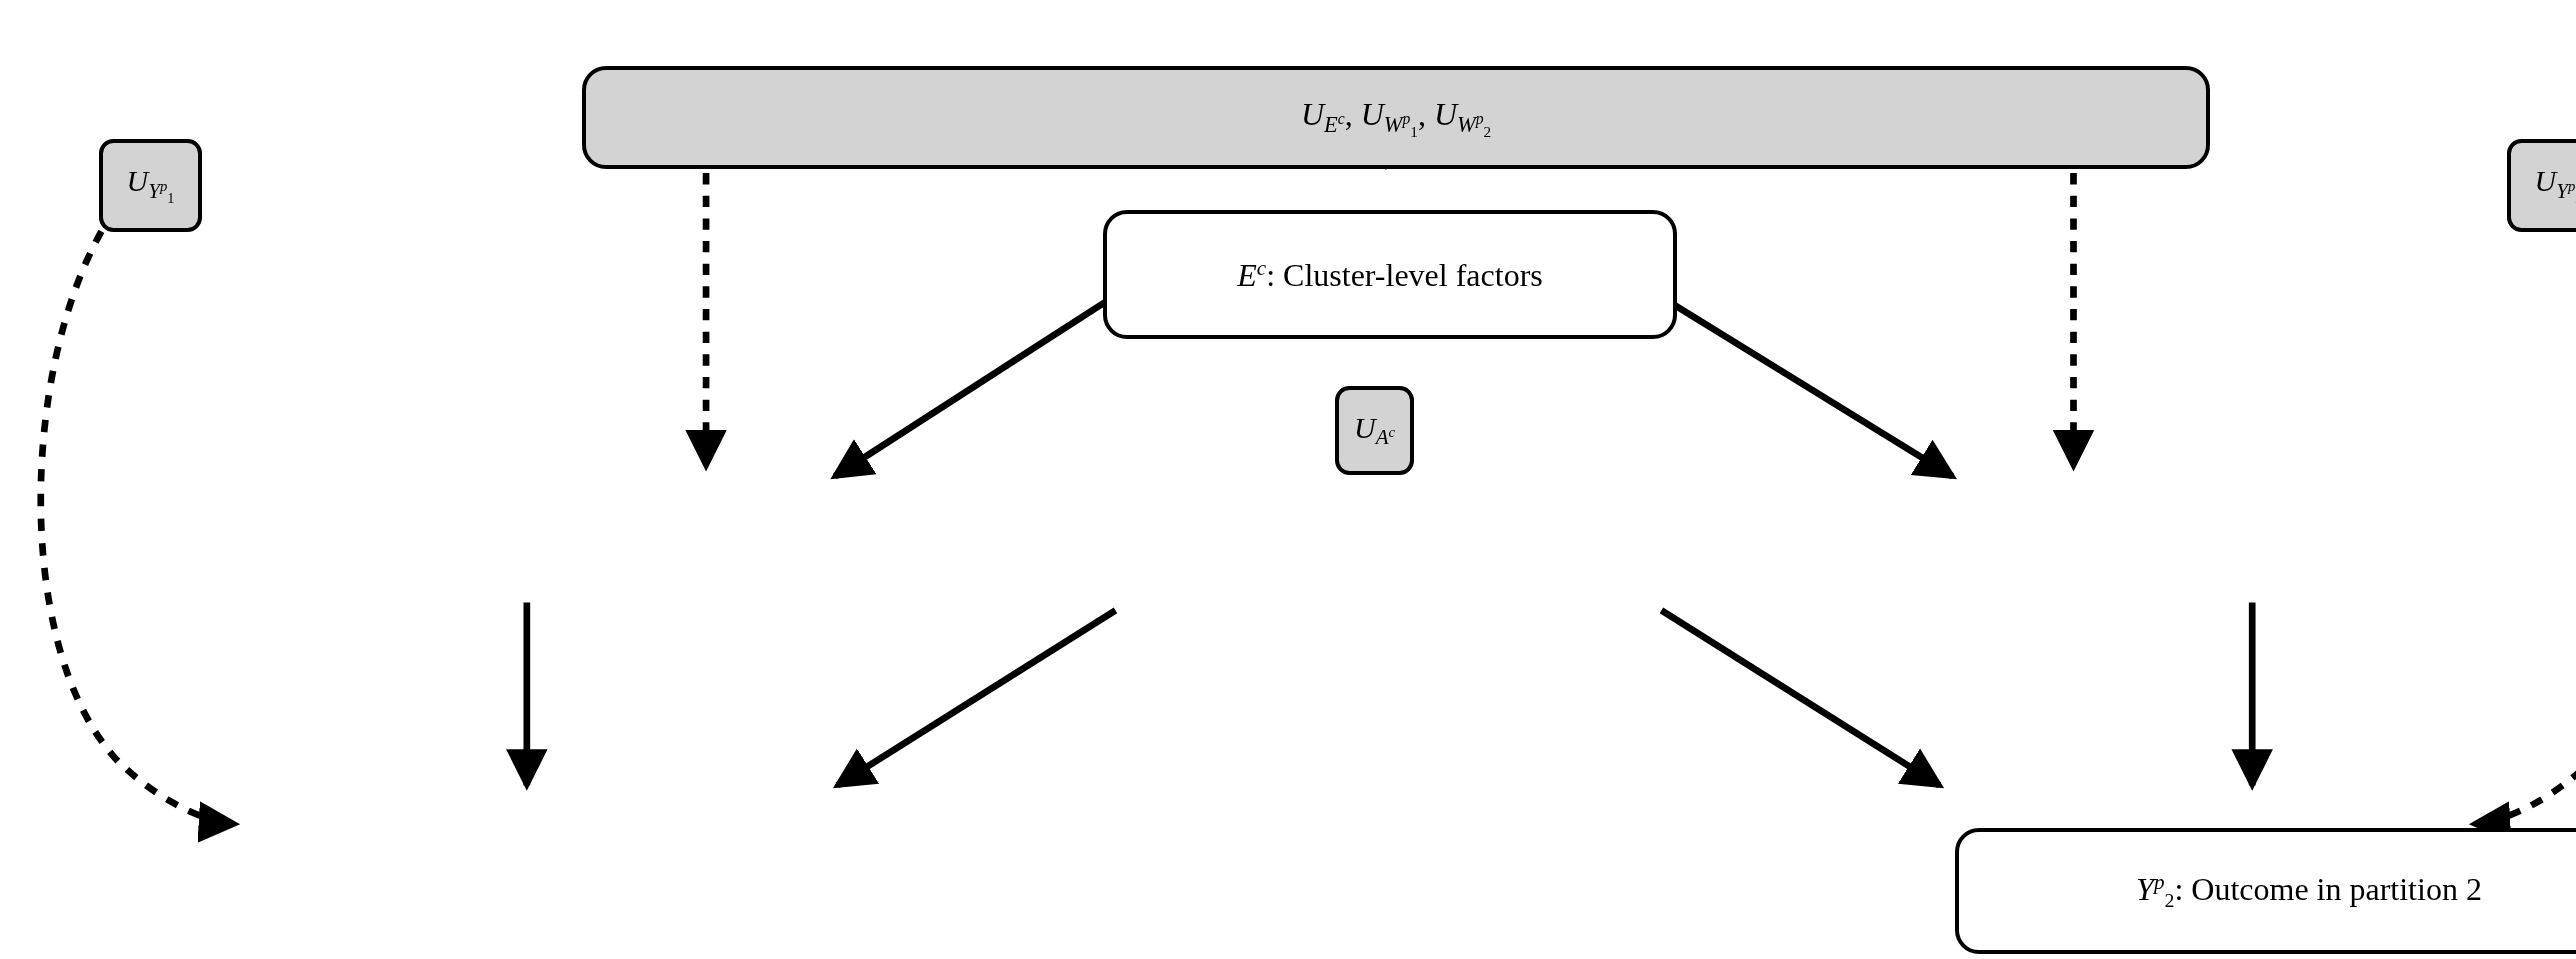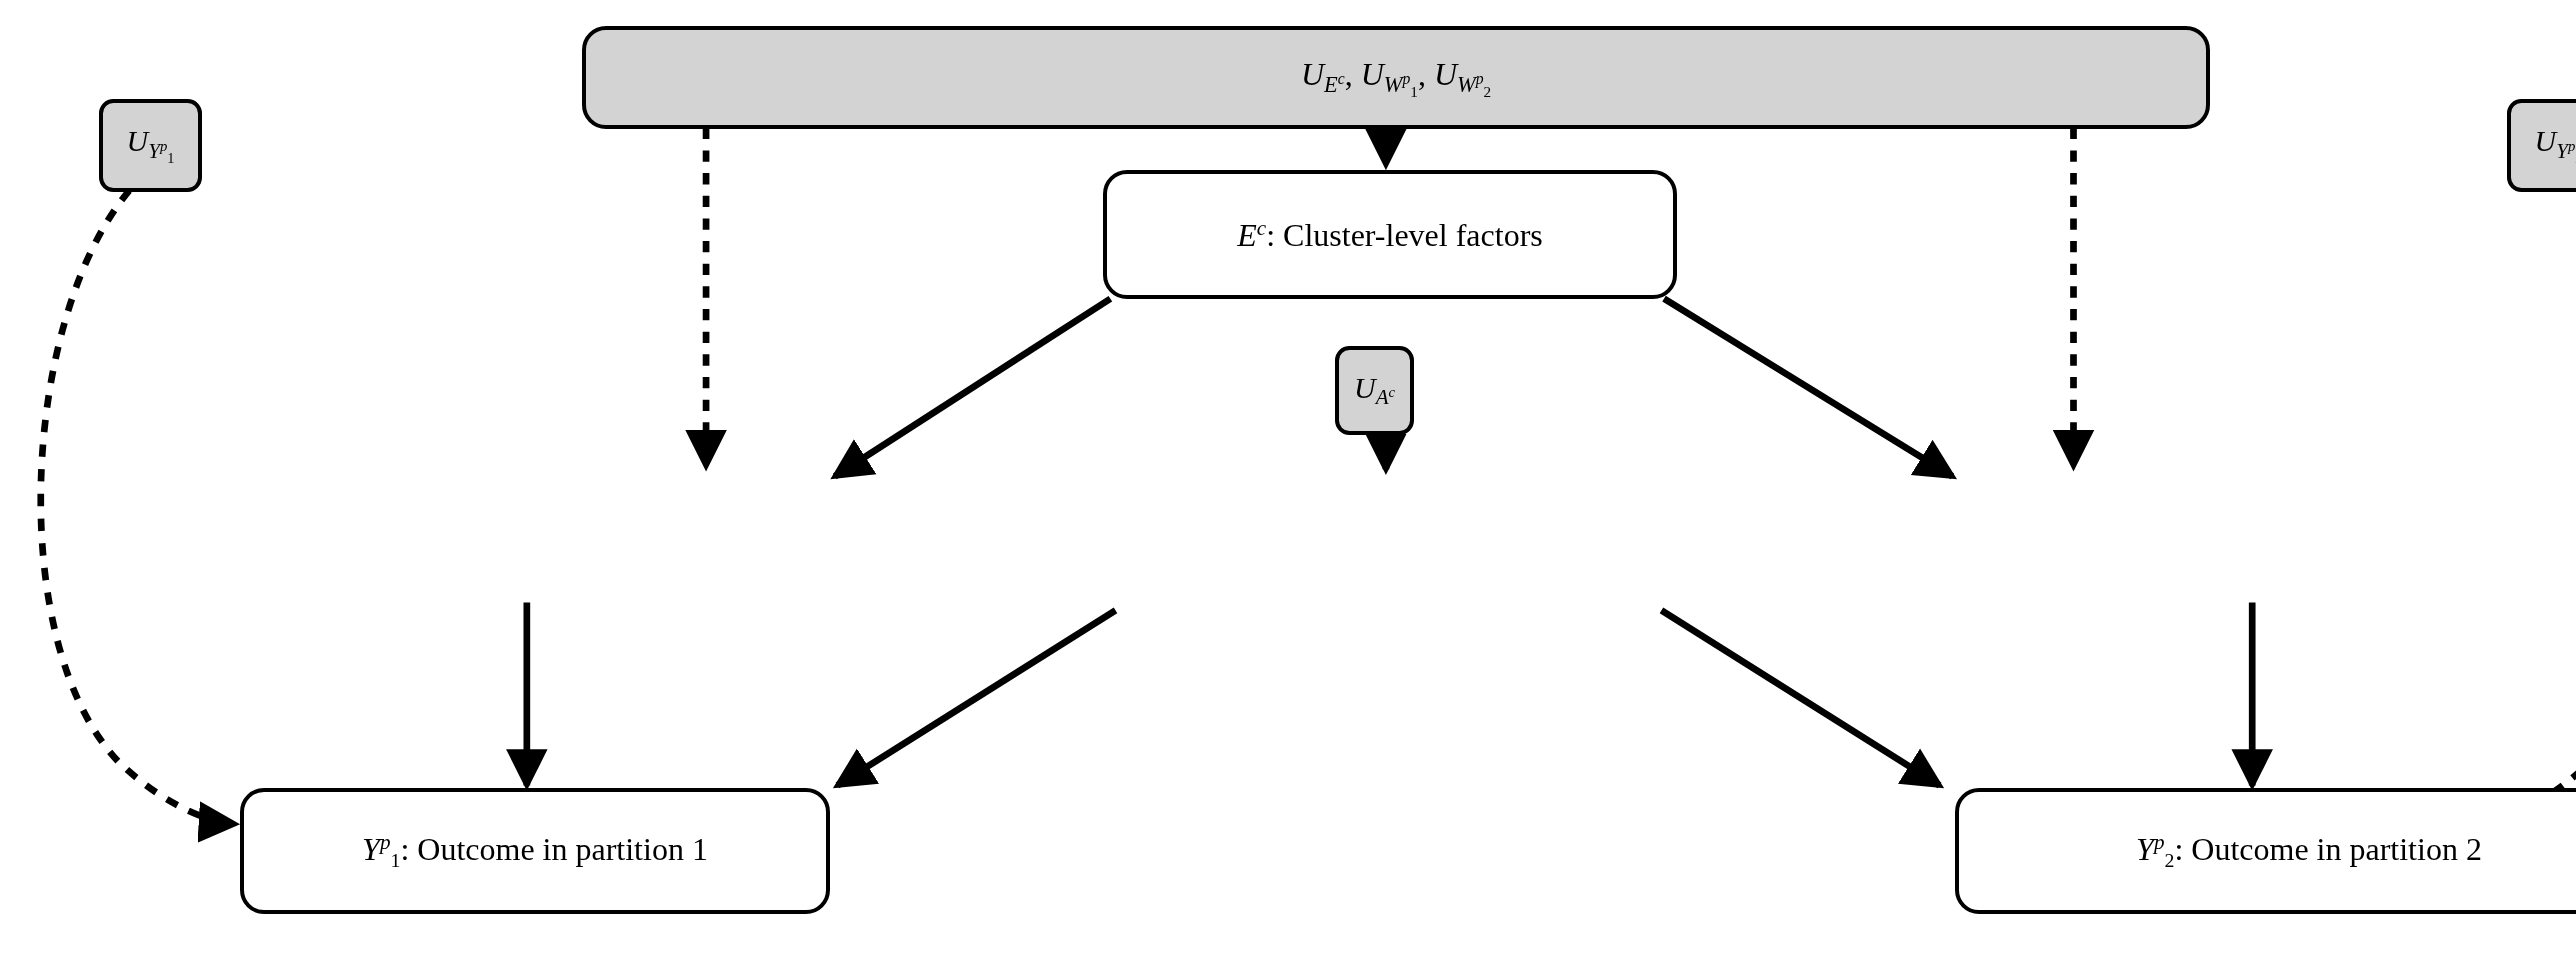--- a/index.html
+++ b/index.html
@@ -1,21 +1,21 @@
 <!DOCTYPE html>
 <html style="font-size:8.2px"><head>
 <meta charset="utf-8">
 <style>
   html,body{margin:0;padding:0;background:#ffffff;}
   body{font-family:"Liberation Sans",sans-serif;}
   #stage{position:relative;width:2709px;height:959px;background:#fff;overflow:hidden;}
   svg#wires{position:absolute;left:0;top:0;width:2709px;height:959px;pointer-events:none;}
 
   .node{position:absolute;box-sizing:border-box;display:flex;align-items:center;justify-content:center;
-        text-align:center;color:#000;background:#ffffff;}
+        text-align:center;color:#000;background:#ffffff;margin-top:40px;}
   .solid-node{border:4.6px solid #000;border-radius:24px;}
   .dotted-node{border:4.6px dotted #000;border-radius:24px;}
   .gray-node{background:#d3d3d3;border:4.6px solid #000;border-radius:24px;}
   .gray-small{background:#d3d3d3;border:4.6px solid #000;border-radius:14.4px;}
 
   .lbl{font-family:"Liberation Serif",serif;font-size:32px;line-height:1.25;white-space:nowrap;}
   .lbl.wrap{white-space:normal;}
   .mi{font-style:italic;font-family:"Liberation Serif",serif;}
   .up{font-size:.66em;vertical-align:.52em;font-style:italic;}
   .dn{font-size:.62em;vertical-align:-.34em;font-style:normal;}
@@ -112,25 +112,20 @@
 
   <div class="node gray-small" style="left:1335px;top:346px;width:79px;height:89px;">
     <span class="small-lbl">
       <span class="mi">U</span><span class="sub-it">A<span class="up2">c</span></span>
     </span>
   </div>
 
 
 
 
-  <div class="node solid-node" style="left:240px;top:788px;width:590px;height:126px;">
-    <span class="lbl">
-      <span class="mi">Y</span><span class="up">p</span><span class="dn">1</span><span class="rm">: Outcome in partition 1</span>
-    </span>
-  </div>
 
   <div class="node solid-node" style="left:1955px;top:788px;width:708px;height:126px;">
     <span class="lbl">
       <span class="mi">Y</span><span class="up">p</span><span class="dn">2</span><span class="rm">: Outcome in partition 2</span>
     </span>
   </div>
 
 </div>
 
 

